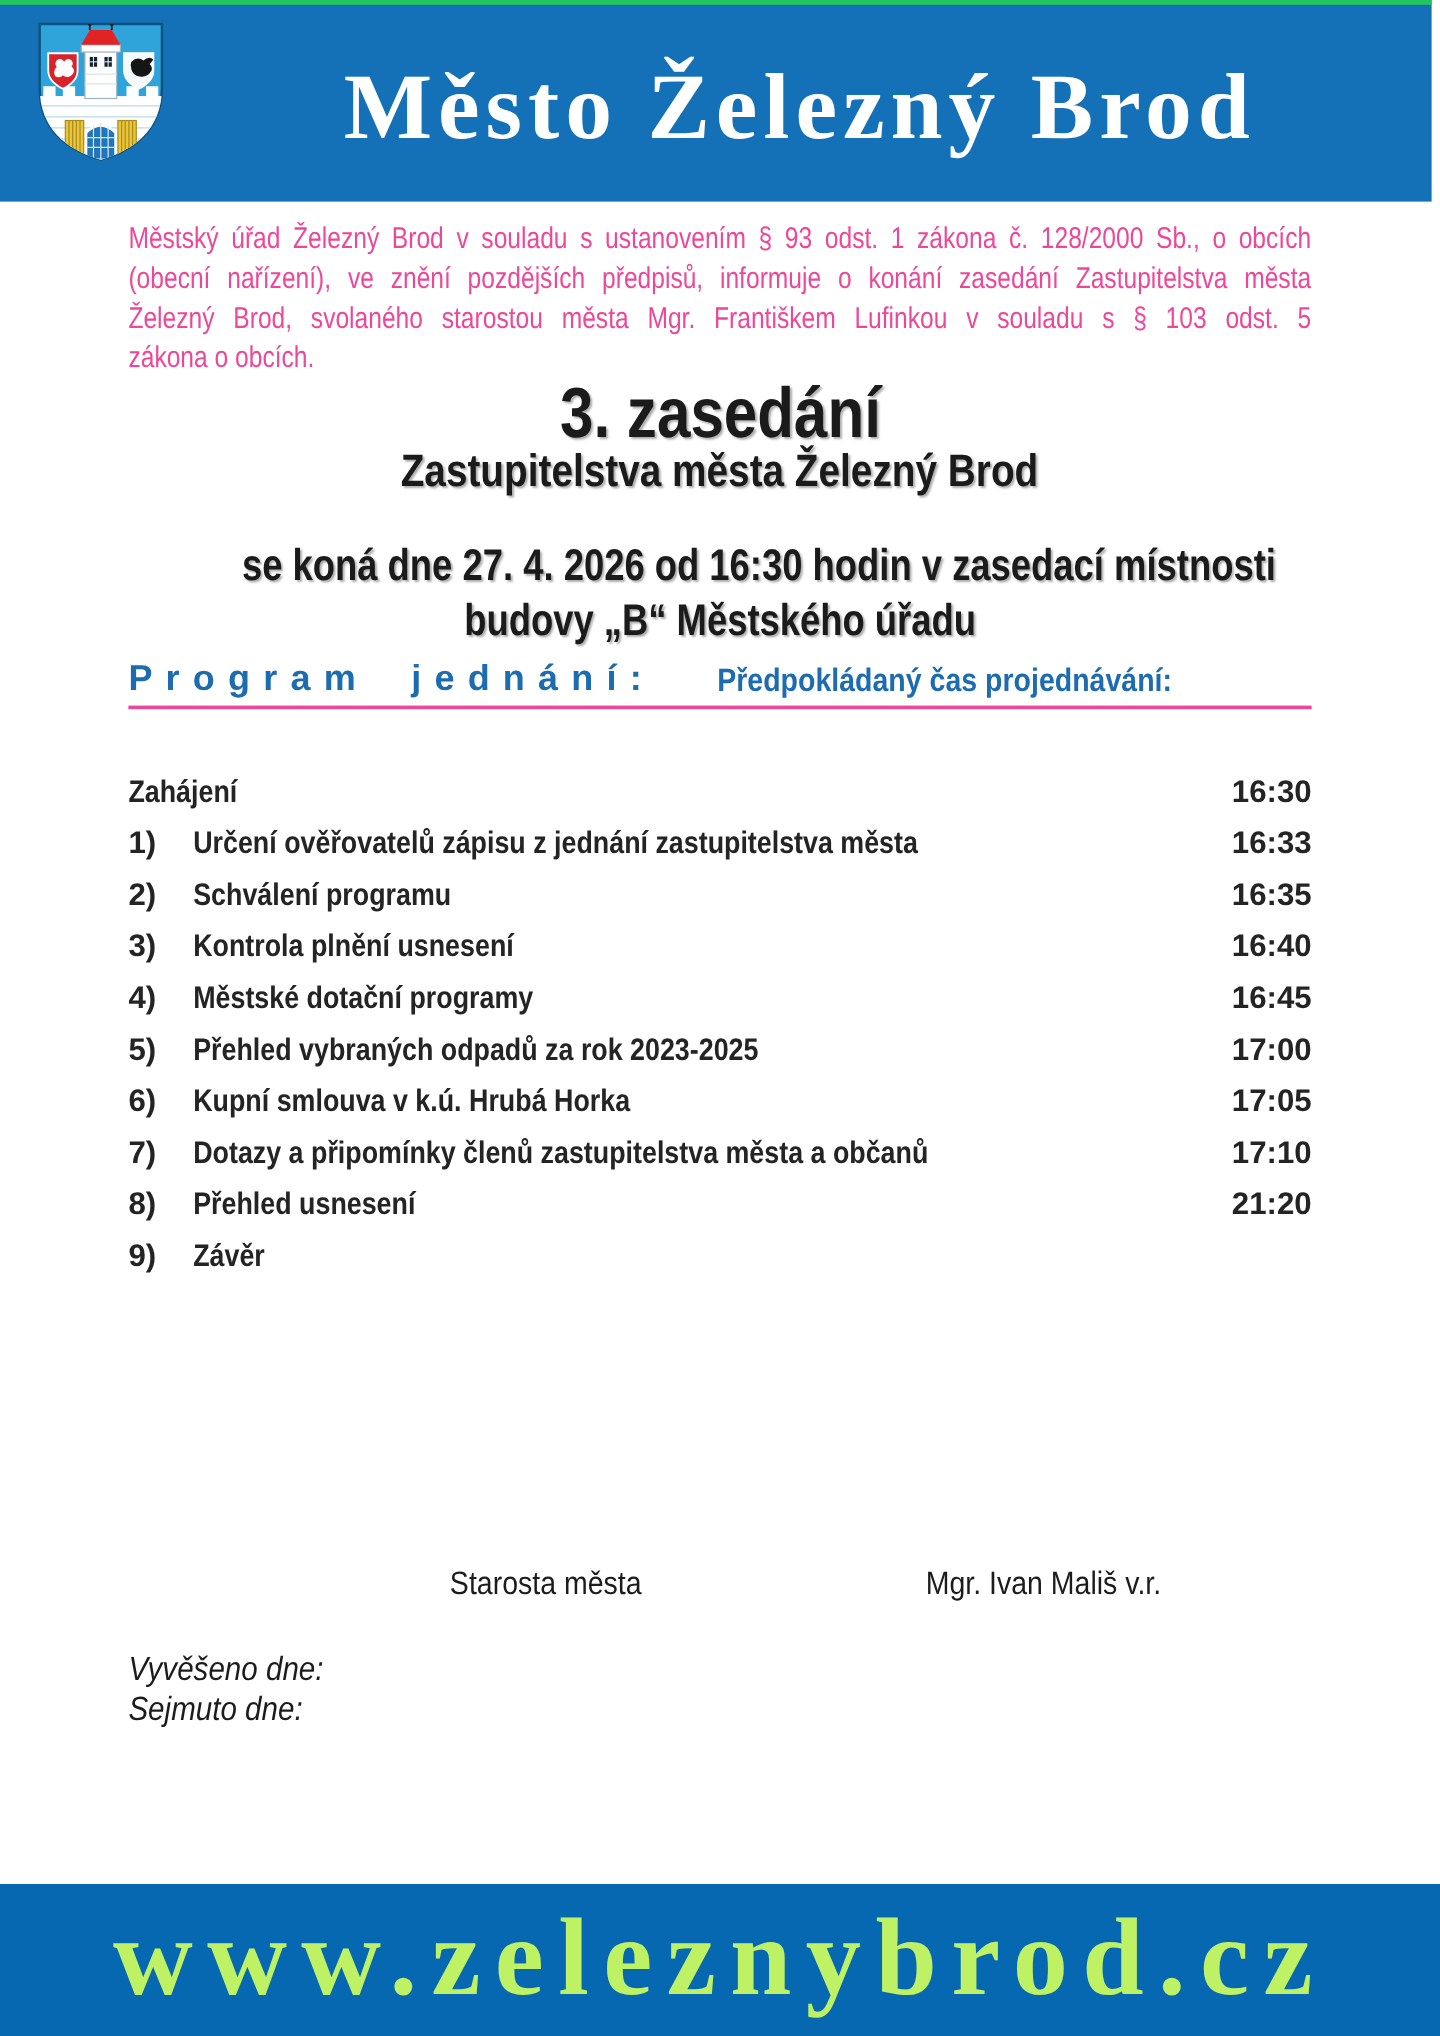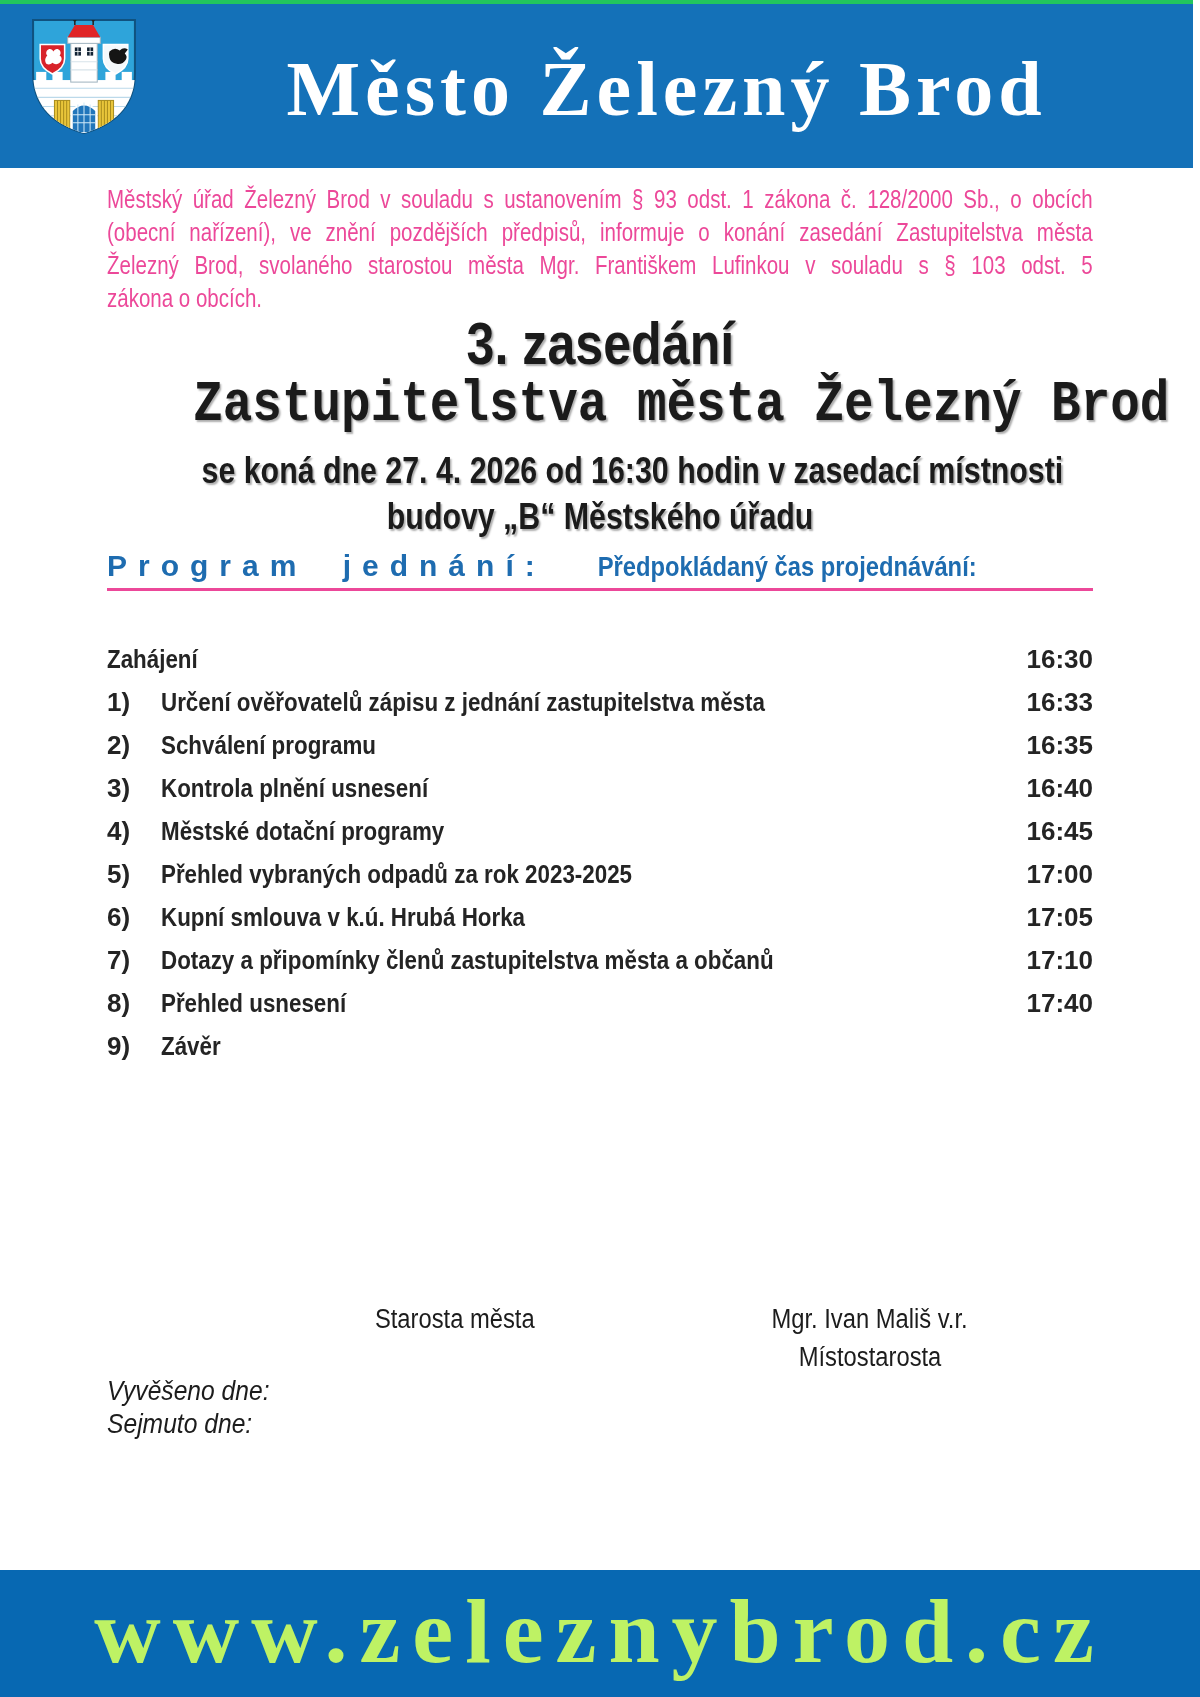--- a/index.html
+++ b/index.html
@@ -31,21 +31,21 @@
     text-align:justify; text-align-last:justify;
     transform:scaleX(0.82); transform-origin:0 0; width:1202px;
   }
   .intro-line.last { text-align-last:left; }
 
   
   .hwrap { position:absolute; left:107px; width:986px; text-align:center; color:#1b1b1b;
            font-weight:700; text-shadow:2px 2px 2px rgba(0,0,0,0.32); white-space:nowrap; }
   .hscale { display:inline-block; transform:scaleX(0.85); transform-origin:50% 50%; }
   .h1 { top:310px; font-size:59px; }
-  .h2 { top:372px; font-size:58px;font-family:Liberation Mono, monospace; }
+  .h2 { top:372px; font-size:38px; }
   .h3 { top:450px; font-size:37px; }
   .h4 { top:496px; font-size:37px; }
   .h3 .hscale, .h4 .hscale { transform:scaleX(0.82); }
 
   
   .program-head {
     position:absolute; left:107px; top:549px; width:986px;
     display:flex; justify-content:flex-start; align-items:flex-end;
     border-bottom:3px solid #ec4899; padding-bottom:5px; color:#1e6cb0;
   }
@@ -185,36 +185,35 @@
     <span class="p-time">17:05</span>
   </div>
       <div class="p-row">
     <span class="p-num">7)</span>
     <span class="p-label">Dotazy a připomínky členů zastupitelstva města a občanů</span>
     <span class="p-time">17:10</span>
   </div>
       <div class="p-row">
     <span class="p-num">8)</span>
     <span class="p-label">Přehled usnesení</span>
-    <span class="p-time">17:40</span>
+    <span class="p-time">21:20</span>
   </div>
       <div class="p-row">
     <span class="p-num">9)</span>
     <span class="p-label">Závěr</span>
     <span class="p-time"></span>
   </div>
     </div>
 
   <div class="signatures">
       <div class="sig-col">
     <div class="sig-role"><span class="sig-inner">Starosta města</span></div>
   </div>
       <div class="sig-col">
     <div class="sig-name"><span class="sig-inner">Mgr. Ivan Mališ v.r.</span></div>
-    <div class="sig-role"><span class="sig-inner">Místostarosta</span></div>
   </div>
     </div>
 
   <div class="posting">
     <div class="post-line"><span>Vyvěšeno dne:</span></div>
     <div class="post-line"><span>Sejmuto dne:</span></div>
   </div>
 
   <footer class="footer">
     <span class="footer-url">www.zeleznybrod.cz</span>

